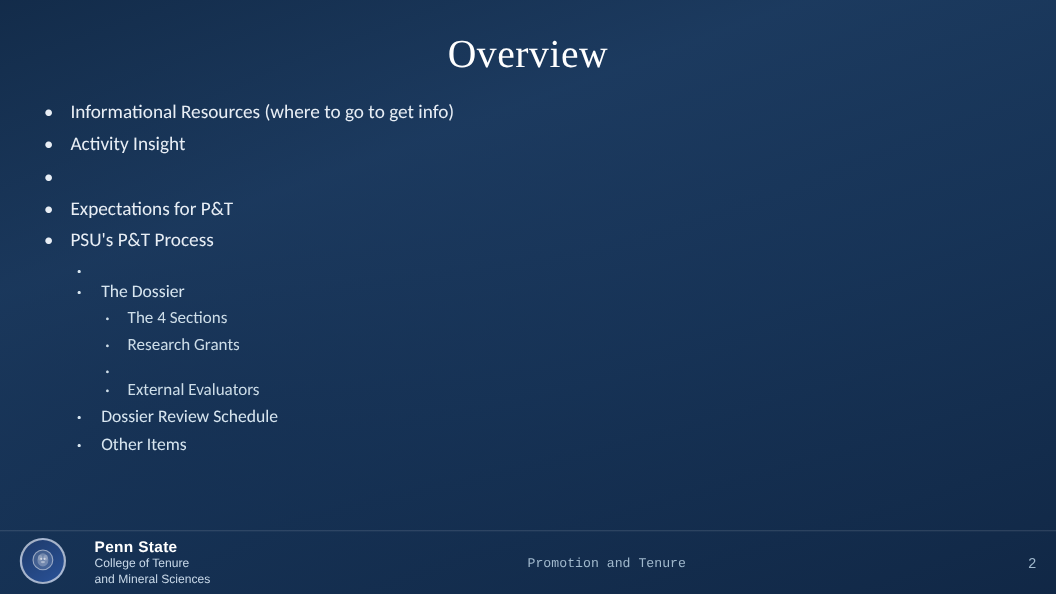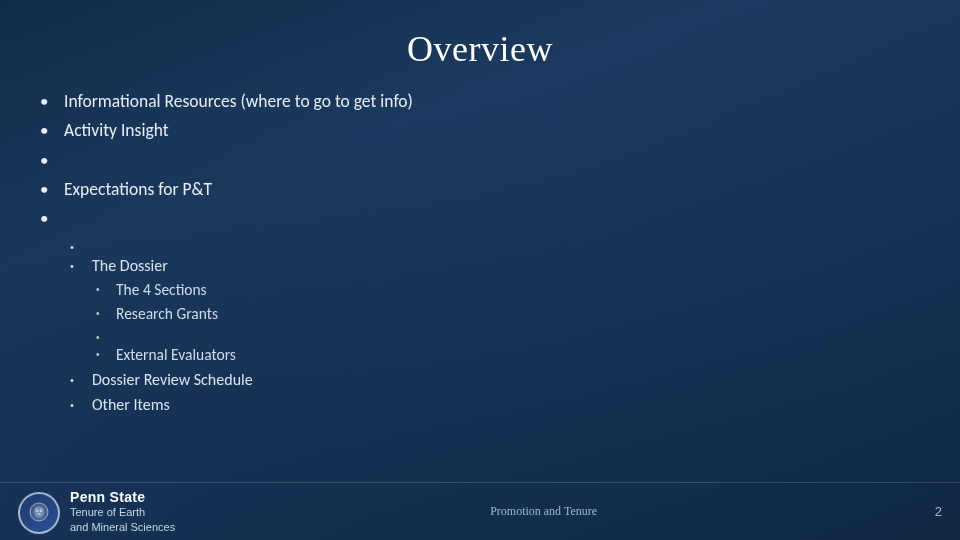--- a/index.html
+++ b/index.html
@@ -125,22 +125,22 @@
       height: 58px;
       display: flex;
       align-items: center;
       justify-content: space-between;
       padding: 0 18px;
       border-top: 1px solid rgba(255,255,255,0.15);
     }
 
     .logo-area {
       display: flex;
-      align-items: flex-end;
-      gap: 10px;
+      align-items: flex-start;
+      gap: 26px;
     }
 
     .lion-logo {
       width: 42px;
       height: 42px;
       border: 2px solid rgba(255,255,255,0.6);
       border-radius: 50%;
       background: linear-gradient(145deg, #1e3a6a, #2a5298);
       display: flex;
       align-items: center;
@@ -165,21 +165,21 @@
     .logo-college {
       color: #c8d8e8;
       font-size: 11px;
       font-family: Arial, sans-serif;
       line-height: 1.3;
     }
 
     .footer-center {
       color: #a0b8cc;
       font-size: 12px;
-      font-family: Liberation Serif, serif;
+      font-family: Liberation Mono, monospace;
       text-align: center;
     }
 
     .footer-right {
       color: #a0b8cc;
       font-size: 13px;
       font-family: Arial, sans-serif;
       min-width: 30px;
       text-align: right;
     }
@@ -208,20 +208,21 @@
     </div>
     <div class="bullet-item">
       <span class="bullet">•</span>
     </div>
     <div class="bullet-item">
       <span class="bullet">•</span>
       <span>Expectations for P&amp;T</span>
     </div>
     <div class="bullet-item">
       <span class="bullet">•</span>
+      <span>PSU's P&amp;T Process</span>
     </div>
 
     <div class="sub-bullet-item">
       <span class="bullet">•</span>
     </div>
 
     <div class="sub-bullet-item">
       <span class="bullet">•</span>
       <span>The Dossier</span>
     </div>
@@ -262,21 +263,21 @@
           <ellipse cx="14" cy="13" rx="5" ry="6" fill="rgba(255,255,255,0.25)"></ellipse>
           <ellipse cx="11.5" cy="11" rx="2" ry="2.5" fill="rgba(255,255,255,0.2)"></ellipse>
           <ellipse cx="16.5" cy="11" rx="2" ry="2.5" fill="rgba(255,255,255,0.2)"></ellipse>
           <circle cx="12.5" cy="12" r="1" fill="rgba(255,255,255,0.6)"></circle>
           <circle cx="15.5" cy="12" r="1" fill="rgba(255,255,255,0.6)"></circle>
           <ellipse cx="14" cy="15" rx="2" ry="1" fill="rgba(255,255,255,0.4)"></ellipse>
         </svg>
       </div>
       <div class="logo-text">
         <span class="logo-penn-state">Penn State</span>
-        <span class="logo-college">Tenure of Earth</span>
+        <span class="logo-college">College of Tenure</span>
         <span class="logo-college">and Mineral Sciences</span>
       </div>
     </div>
 
     <div class="footer-center">Promotion and Tenure</div>
 
     <div class="footer-right">2</div>
   </div>
 
 </div>

